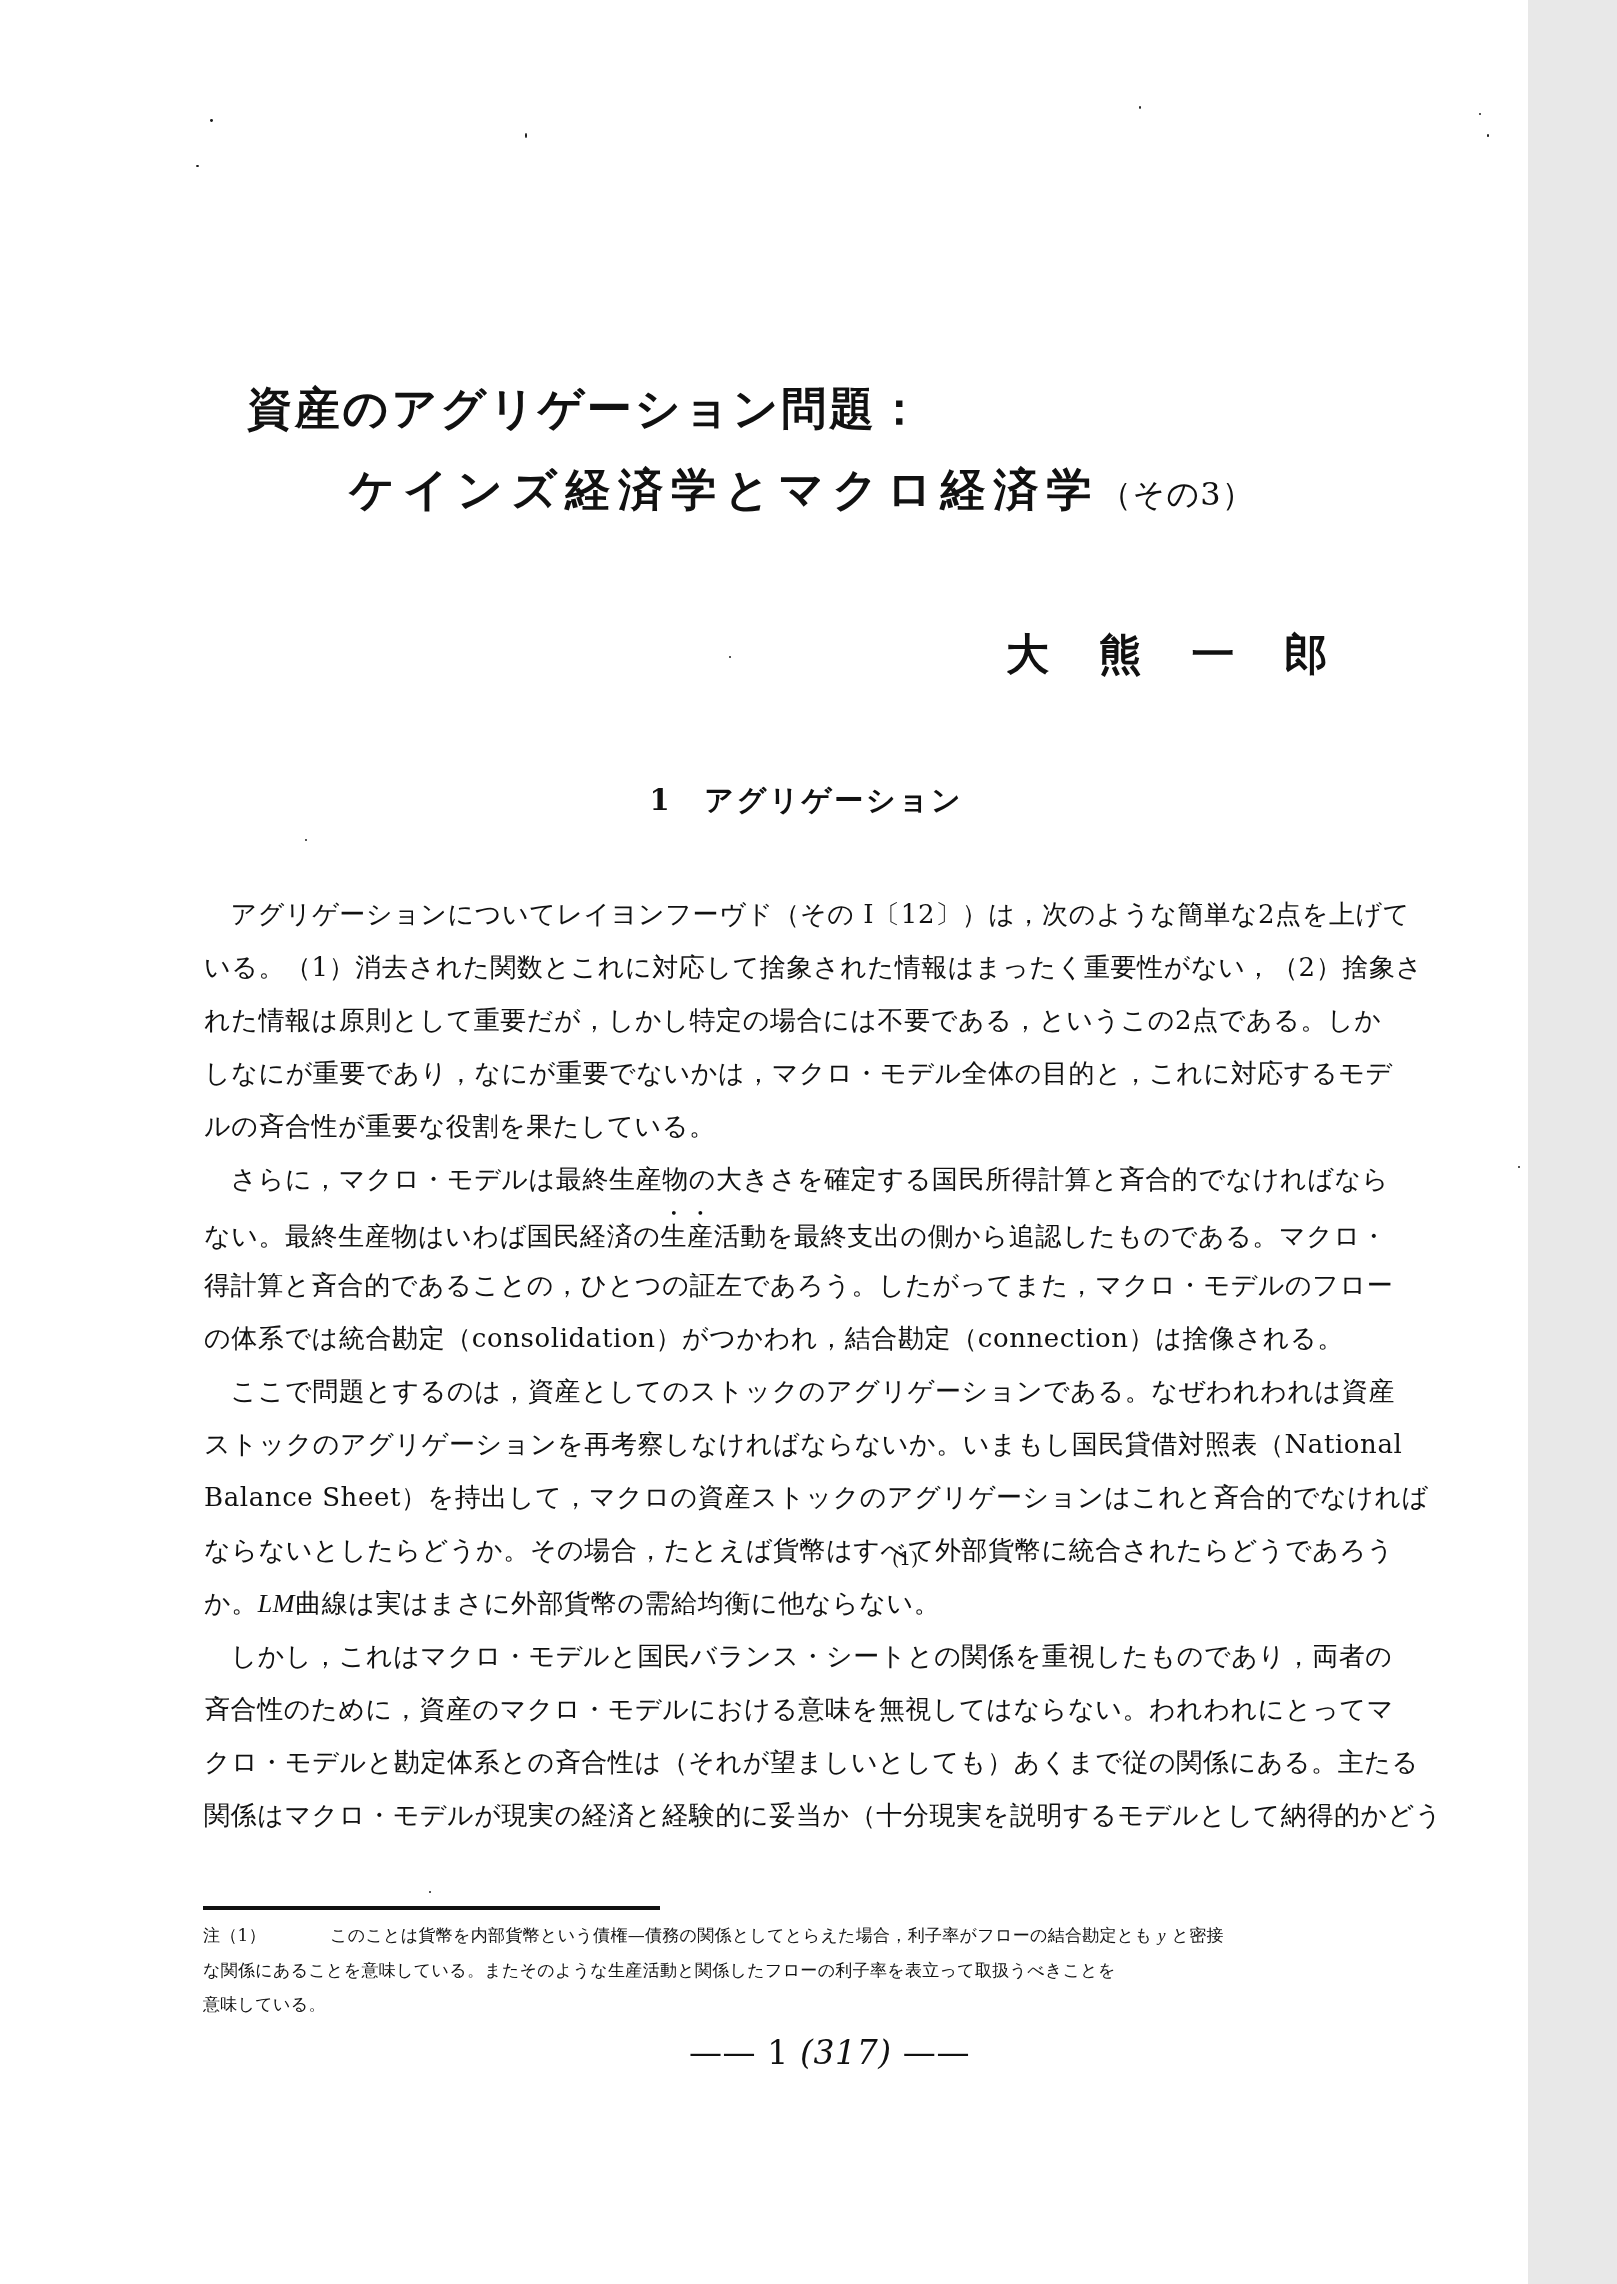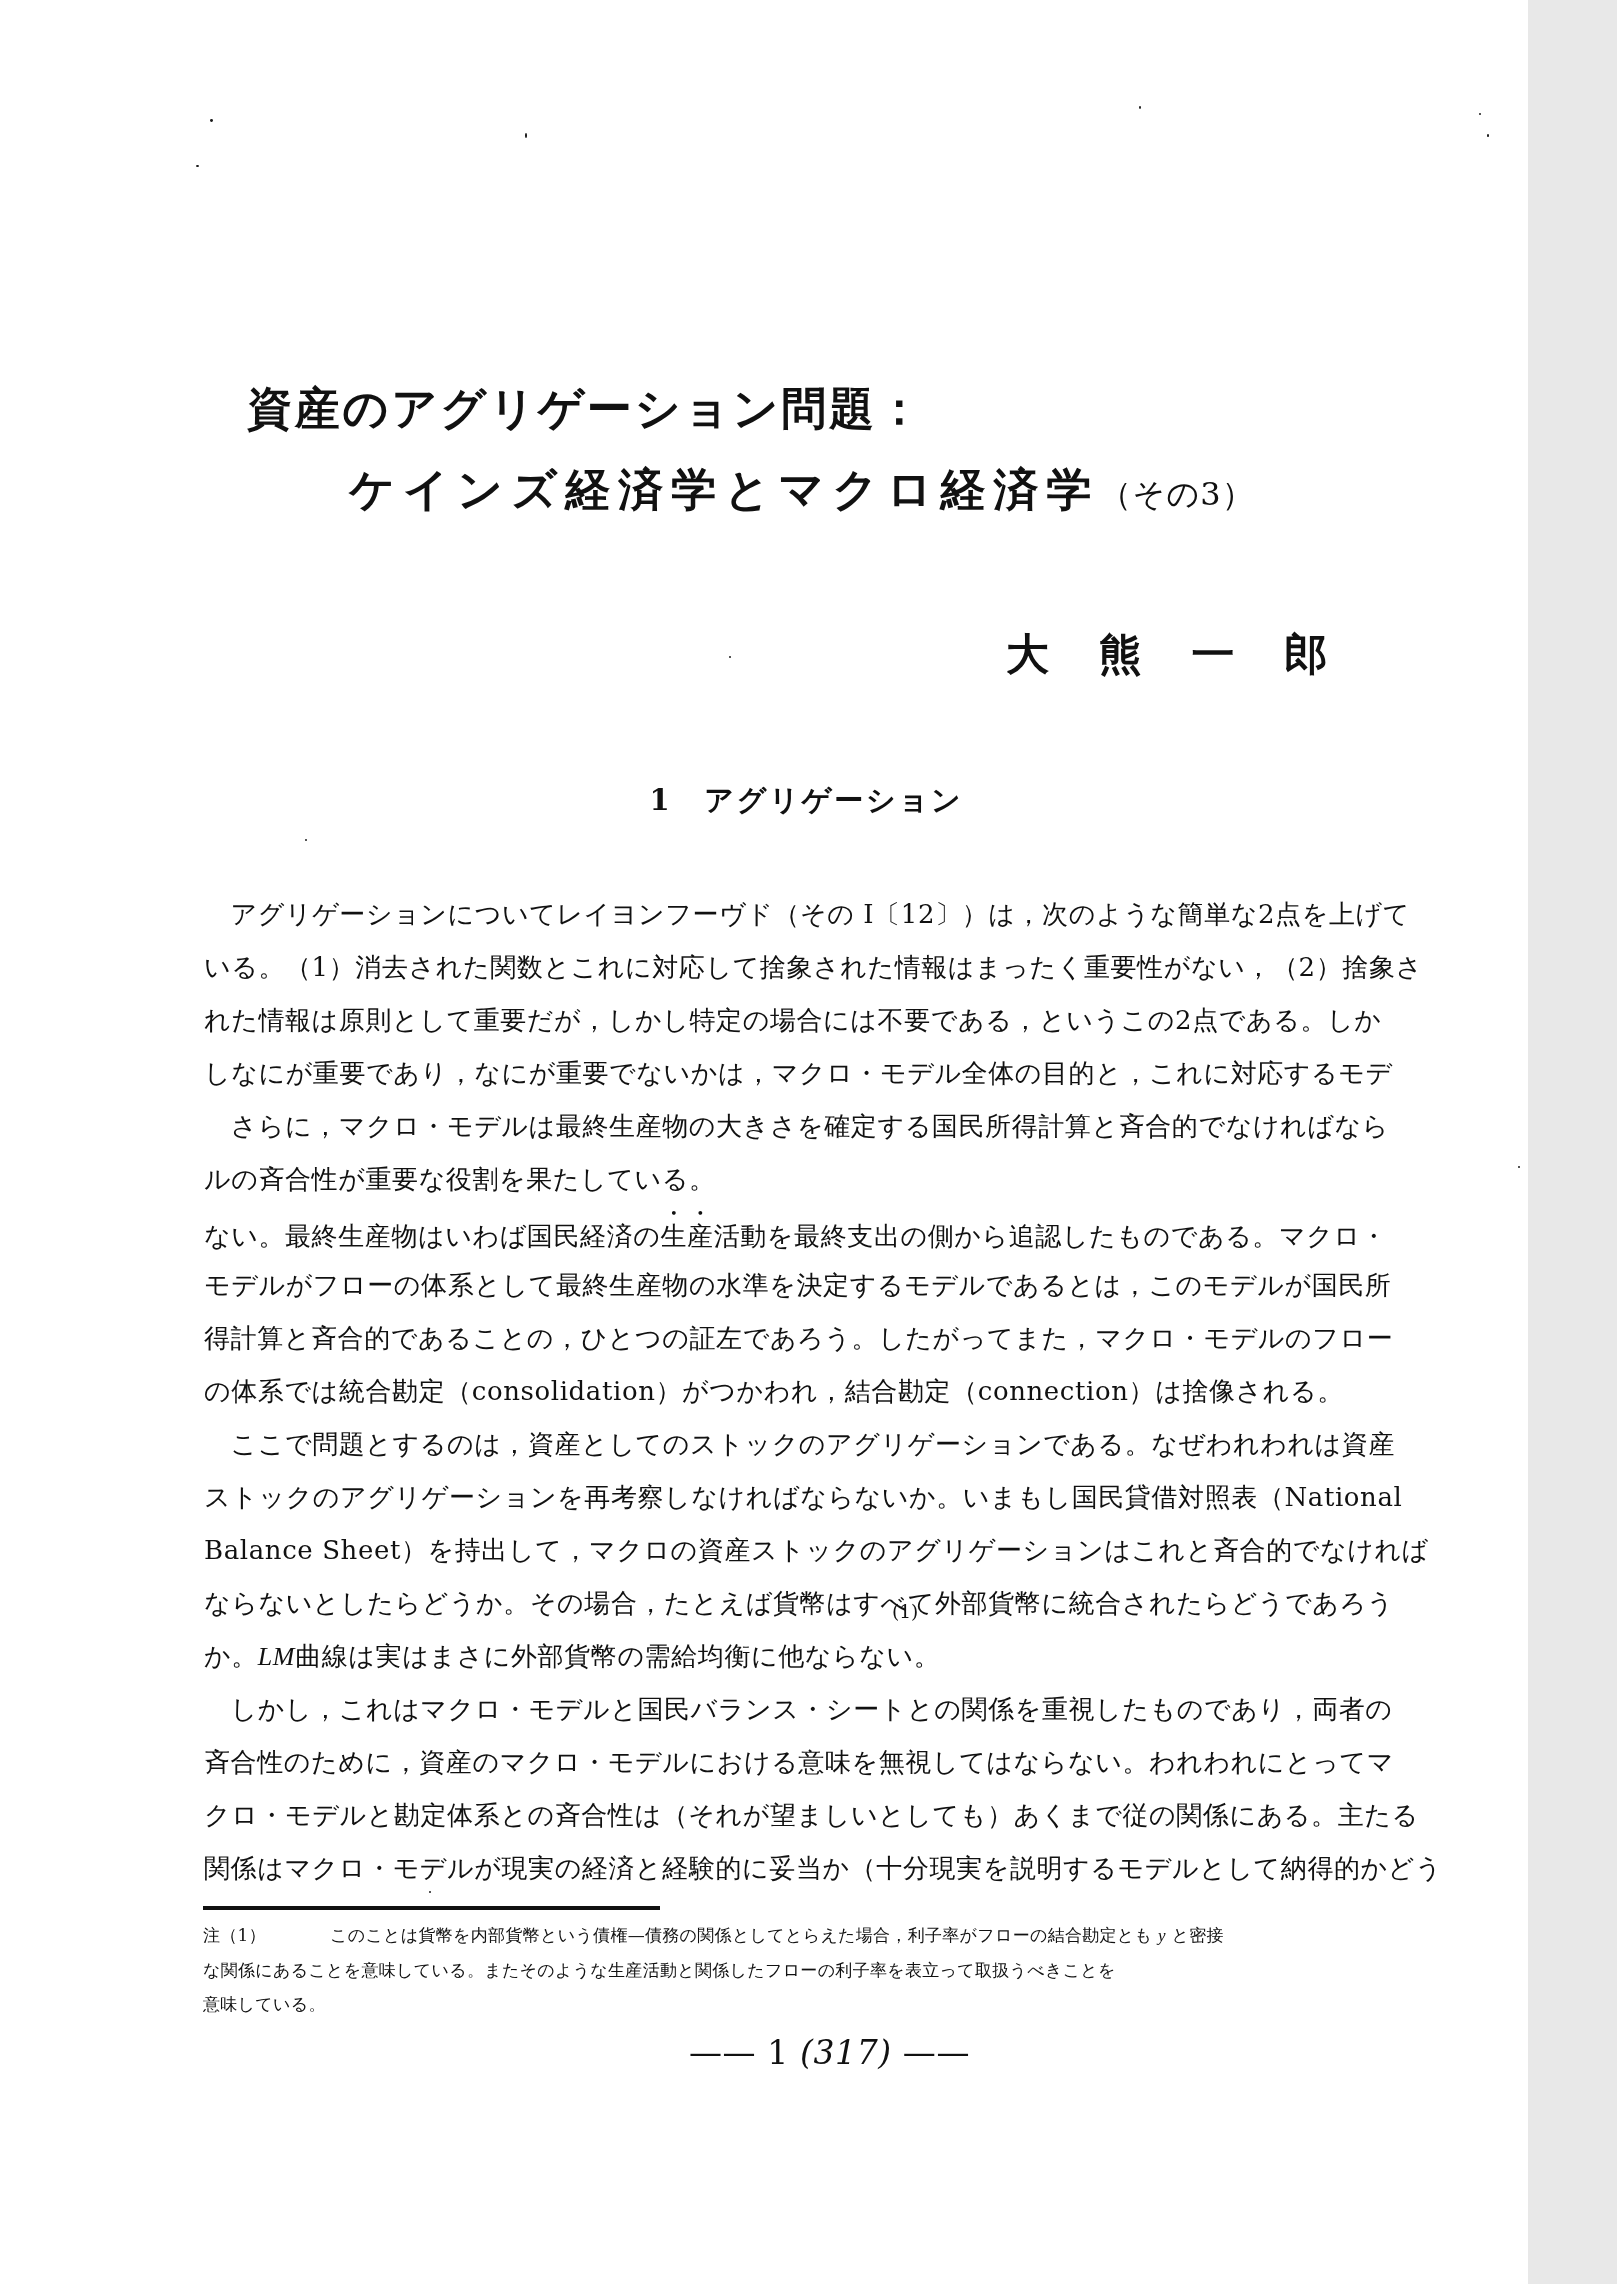--- a/index.html
+++ b/index.html
@@ -96,27 +96,26 @@
   <div class="author">大　熊　一　郎</div>
 
   <h2 class="section">1　アグリゲーション</h2>
 
   <div class="body-text">
 
     <div class="line indent">アグリゲーションについてレイヨンフーヴド（その I〔12〕）は，次のような簡単な2点を上げて</div>
     <div class="line">いる。（1）消去された関数とこれに対応して捨象された情報はまったく重要性がない，（2）捨象さ</div>
     <div class="line">れた情報は原則として重要だが，しかし特定の場合には不要である，というこの2点である。しか</div>
     <div class="line">しなにが重要であり，なにが重要でないかは，マクロ・モデル全体の目的と，これに対応するモデ</div>
+    <div class="line">ルの斉合性が重要な役割を果たしている。</div>
+
     <div class="line indent">さらに，マクロ・モデルは最終生産物の大きさを確定する国民所得計算と斉合的でなければなら</div>
-
-    <div class="line">ルの斉合性が重要な役割を果たしている。</div>
     <div class="line">
       <span>ない。最終生産物はいわば国民経済の</span><span class="emph">生産</span><span>活動を最終支出の側から追認したものである。マクロ・</span>
     </div>
-    <div class="line">モデルがフローの体系として最終生産物の水準を決定するモデルであるとは，このモデルが国民所</div>
     <div class="line">得計算と斉合的であることの，ひとつの証左であろう。したがってまた，マクロ・モデルのフロー</div>
     <div class="line">の体系では統合勘定（consolidation）がつかわれ，結合勘定（connection）は捨像される。</div>
 
     <div class="line indent">ここで問題とするのは，資産としてのストックのアグリゲーションである。なぜわれわれは資産</div>
     <div class="line">ストックのアグリゲーションを再考察しなければならないか。いまもし国民貸借対照表（National</div>
     <div class="line">Balance Sheet）を持出して，マクロの資産ストックのアグリゲーションはこれと斉合的でなければ</div>
     <div class="line">ならないとしたらどうか。その場合，たとえば貨幣はすべて外部貨幣に統合されたらどうであろう</div>
     <div class="line">
       <span>か。</span><span class="var">LM</span><span>曲線は実はまさに外部貨幣の需給均衡に他ならな</span><span class="fn-anchor"><span>い</span><span class="fnref">(1)</span></span><span>。</span>
     </div>

